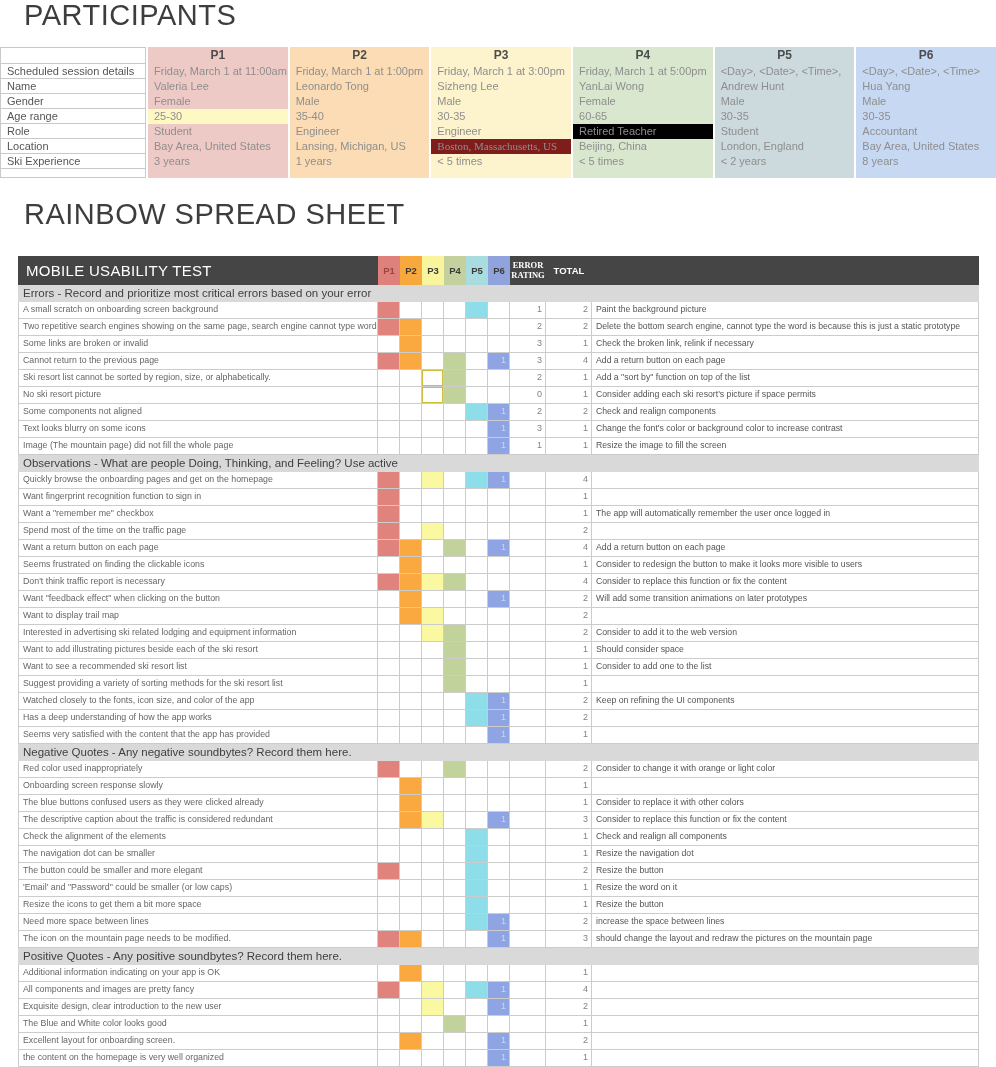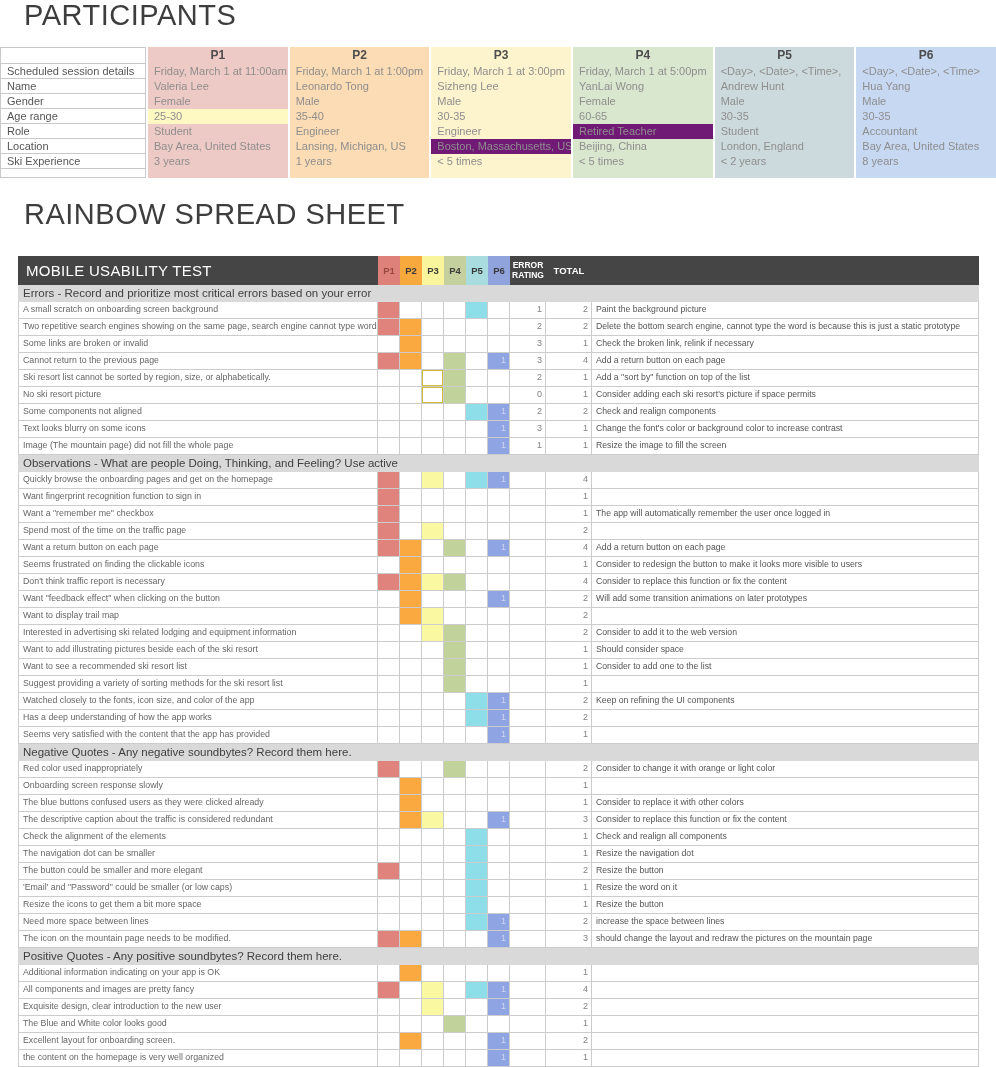--- a/index.html
+++ b/index.html
@@ -24,21 +24,21 @@
   .phcell{font-weight:bold;color:#4d4d4d;text-align:center;padding-left:0;line-height:17px;font-size:12px;}
 
   
   .utable{position:absolute;left:18px;top:256px;width:961px;}
   .u-head{display:flex;height:29px;background:#454545;}
   .u-title{width:360px;flex:none;color:#ffffff;font-size:15px;line-height:29px;padding-left:8px;
        box-sizing:border-box;letter-spacing:0.3px;white-space:nowrap;overflow:hidden;}
   .u-ph{width:22px;flex:none;display:flex;align-items:center;justify-content:center;
        font-size:9.5px;font-weight:bold;box-sizing:border-box;}
   .u-rating-h{width:36px;flex:none;color:#fff;font-size:8.5px;font-weight:bold;display:flex;
-       align-items:center;justify-content:center;text-align:center;line-height:1.15;box-sizing:border-box;}
+       align-items:center;justify-content:center;text-align:center;line-height:1.15;box-sizing:border-box;font-family:Liberation Serif, serif;}
   .u-total-h{width:46px;flex:none;color:#fff;font-size:9.5px;font-weight:bold;display:flex;
        align-items:center;justify-content:center;box-sizing:border-box;}
   .u-sol-h{flex:1;color:#fff;font-size:9.5px;font-weight:bold;display:flex;align-items:center;
        padding-left:6px;box-sizing:border-box;white-space:nowrap;overflow:hidden;}
   .u-sec{height:17px;background:#d9d9d9;font-size:11.5px;color:#3f3f3f;line-height:17px;
        padding-left:5px;white-space:nowrap;overflow:hidden;}
   .u-row{display:flex;height:17px;}
   .u-cell{box-sizing:border-box;border-right:1px solid #cccccc;border-bottom:1px solid #cccccc;
        background:#fff;}
   .u-label{width:360px;flex:none;border-left:1px solid #cccccc;font-size:8.8px;color:#666;
@@ -100,29 +100,29 @@
       <div class="pcell" style="background: rgb(253, 243, 205);">30-35</div>
       <div class="pcell" style="background: rgb(217, 231, 207);">60-65</div>
       <div class="pcell" style="background: rgb(204, 218, 222);">30-35</div>
       <div class="pcell" style="background: rgb(198, 216, 242);">30-35</div>
     </div>
     <div class="prow">
       <div class="plabel">Role</div>
       <div class="pcell" style="background: rgb(238, 202, 198);">Student</div>
       <div class="pcell" style="background: rgb(251, 220, 180);">Engineer</div>
       <div class="pcell" style="background: rgb(253, 243, 205);">Engineer</div>
-      <div class="pcell" style="background: #701a75;">Retired Teacher</div>
+      <div class="pcell" style="background: #000000;">Retired Teacher</div>
       <div class="pcell" style="background: rgb(204, 218, 222);">Student</div>
       <div class="pcell" style="background: rgb(198, 216, 242);">Accountant</div>
     </div>
     <div class="prow">
       <div class="plabel">Location</div>
       <div class="pcell" style="background: rgb(238, 202, 198);">Bay Area, United States</div>
       <div class="pcell" style="background: rgb(251, 220, 180);">Lansing, Michigan, US</div>
-      <div class="pcell" style="background: #701a75;">Boston, Massachusetts, US</div>
+      <div class="pcell" style="background: #7f1d1d; font-family: Liberation Serif, serif;">Boston, Massachusetts, US</div>
       <div class="pcell" style="background: rgb(217, 231, 207);">Beijing, China</div>
       <div class="pcell" style="background: rgb(204, 218, 222);">London, England</div>
       <div class="pcell" style="background: rgb(198, 216, 242);">Bay Area, United States</div>
     </div>
     <div class="prow">
       <div class="plabel">Ski Experience</div>
       <div class="pcell" style="background: rgb(238, 202, 198);">3 years</div>
       <div class="pcell" style="background: rgb(251, 220, 180);">1 years</div>
       <div class="pcell" style="background: rgb(253, 243, 205);">&lt; 5 times</div>
       <div class="pcell" style="background: rgb(217, 231, 207);">&lt; 5 times</div>

